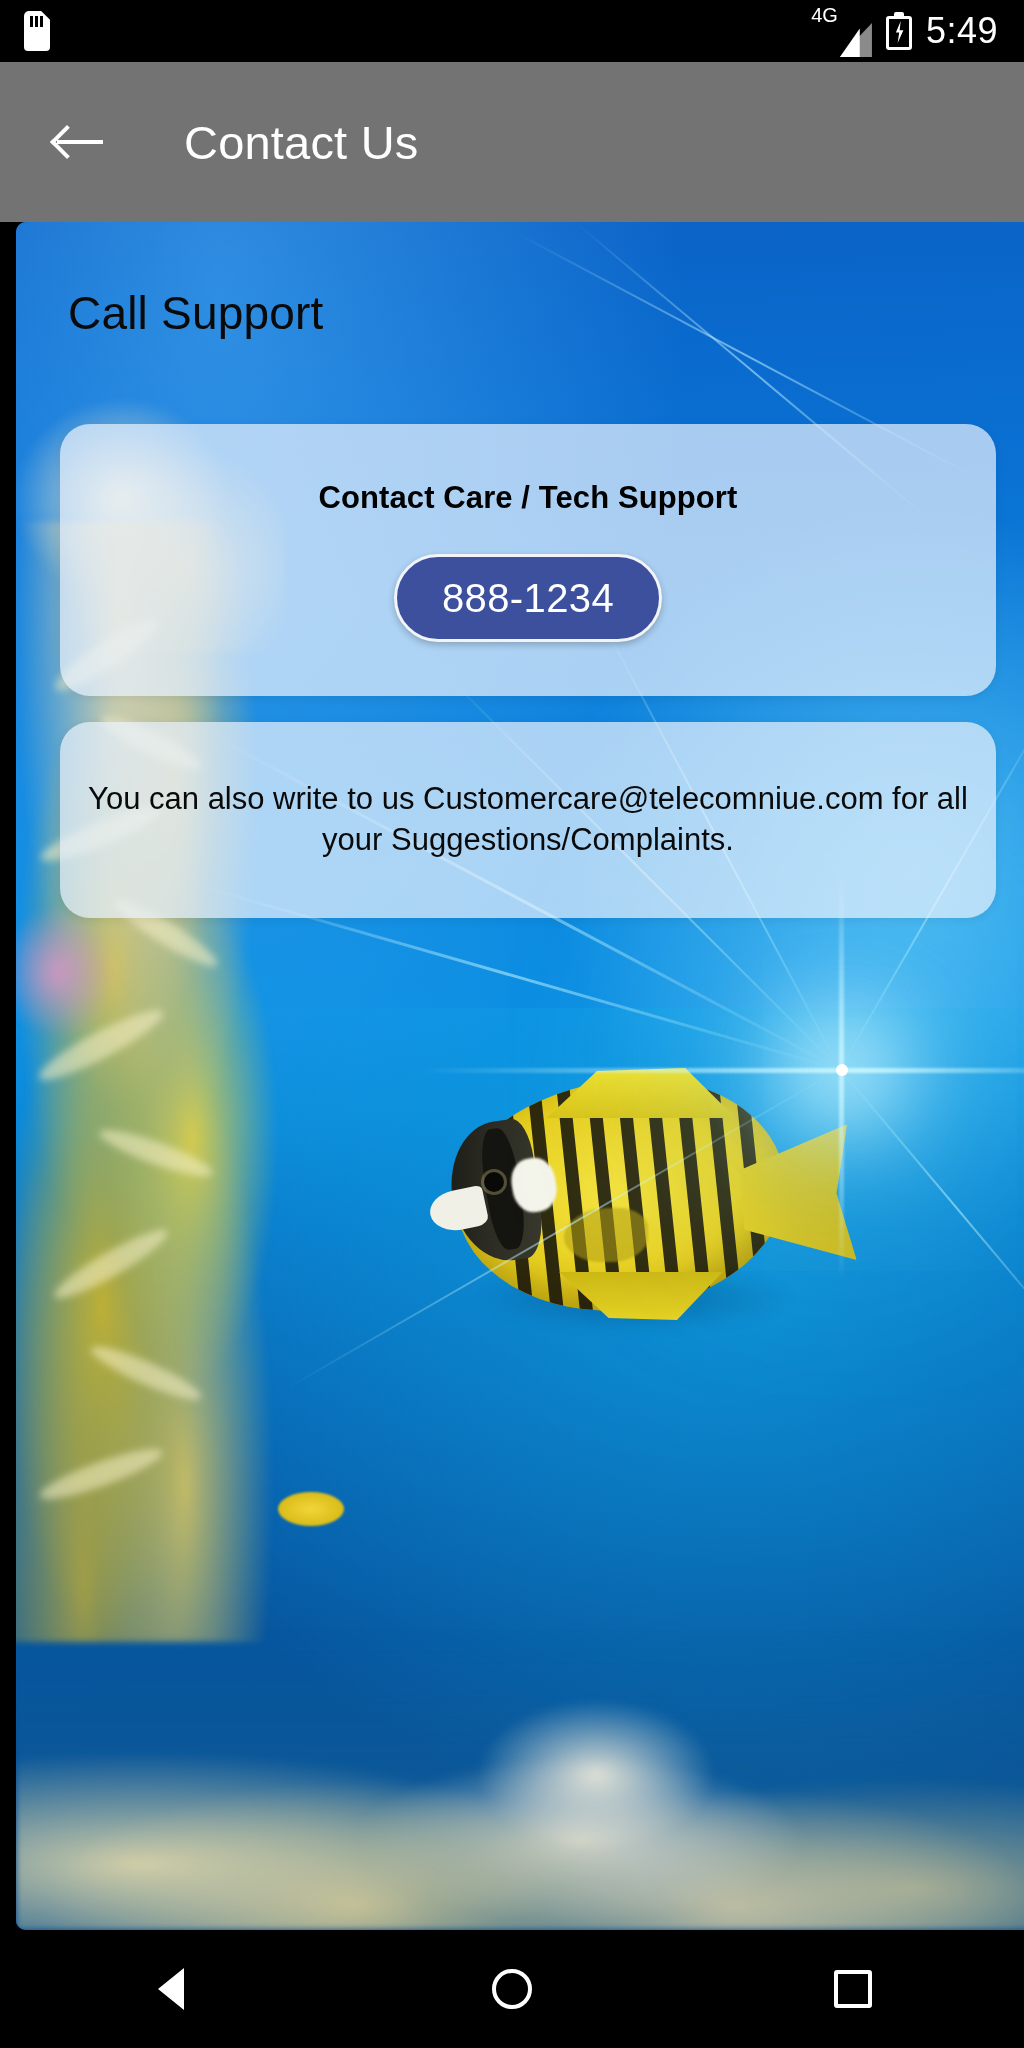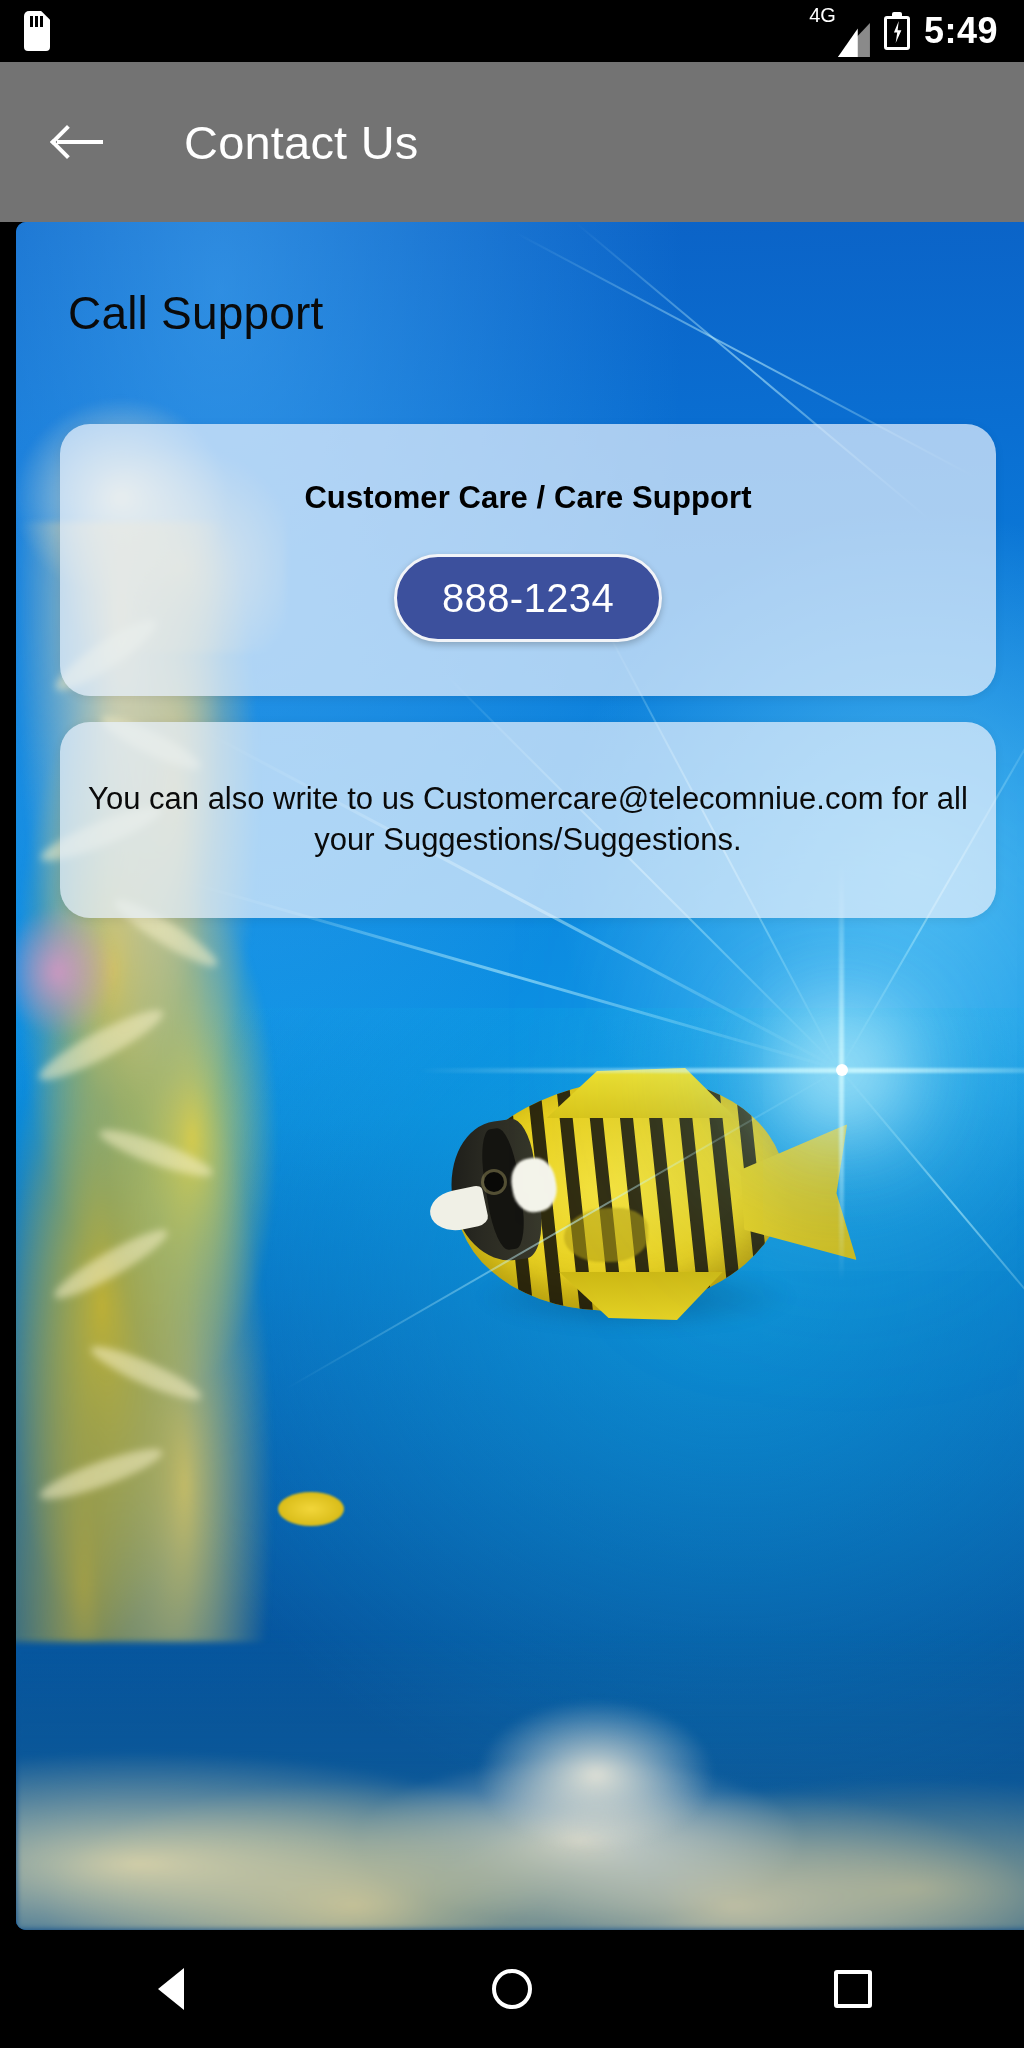--- a/index.html
+++ b/index.html
@@ -59,21 +59,21 @@
     position:absolute; top:0; left:8px; width:10px; height:5px; background:#fff; border-radius:2px 2px 0 0;
   }
   .battery .shell {
     position:absolute; top:4px; left:0; width:26px; height:34px;
     border:3px solid #fff; border-radius:3px;
   }
   .battery .bolt {
     position:absolute; top:9px; left:8px; width:11px; height:22px; background:#fff;
     clip-path: polygon(62% 0, 18% 52%, 48% 52%, 34% 100%, 86% 42%, 52% 42%);
   }
-  .clock { color:#fff; font-size:36px; letter-spacing:0.5px; line-height:1;font-weight:bold; }
+  .clock { color:#fff; font-size:36px; letter-spacing:0.5px; line-height:1; }
 
   
   #app-bar {
     position:absolute; top:62px; left:0;
     width:1024px; height:160px;
     background:#737373;
     display:flex; align-items:center;
   }
   #back-button {
     width:96px; height:96px; margin-left:32px;
@@ -438,28 +438,28 @@
     <span class="ray" style="left:824px; top:846px; width:520px; height:2px; transform:rotate(242deg);"></span>
     <span class="ray" style="left:824px; top:846px; width:420px; height:2px; transform:rotate(300deg);"></span>
     <span class="ray" style="left:824px; top:846px; width:360px; height:2px; transform:rotate(50deg);"></span>
     <span class="ray" style="left:500px; top:10px; width:520px; height:2px; transform:rotate(28deg);"></span>
     <span class="ray" style="left:560px; top:0px; width:460px; height:2px; transform:rotate(40deg);"></span>
     <div id="flare"></div>
 
     <div id="page-title">Call Support</div>
 
     <div class="card" id="card-call">
-      <div id="card-call-title">Customer Care / Care Support</div>
+      <div id="card-call-title">Contact Care / Tech Support</div>
       <div id="phone-button">
         <span id="phone-button-label">888-1234</span>
       </div>
     </div>
 
     <div class="card" id="card-email">
-      <div id="card-email-text">You can also write to us Customercare@telecomniue.com for all your Suggestions/Suggestions.</div>
+      <div id="card-email-text">You can also write to us Customercare@telecomniue.com for all your Suggestions/Complaints.</div>
     </div>
   </div>
 
   <div id="nav-bar">
     <div class="nav-btn">
       <span class="nav-back"></span>
     </div>
     <div class="nav-btn">
       <span class="nav-home"></span>
     </div>

